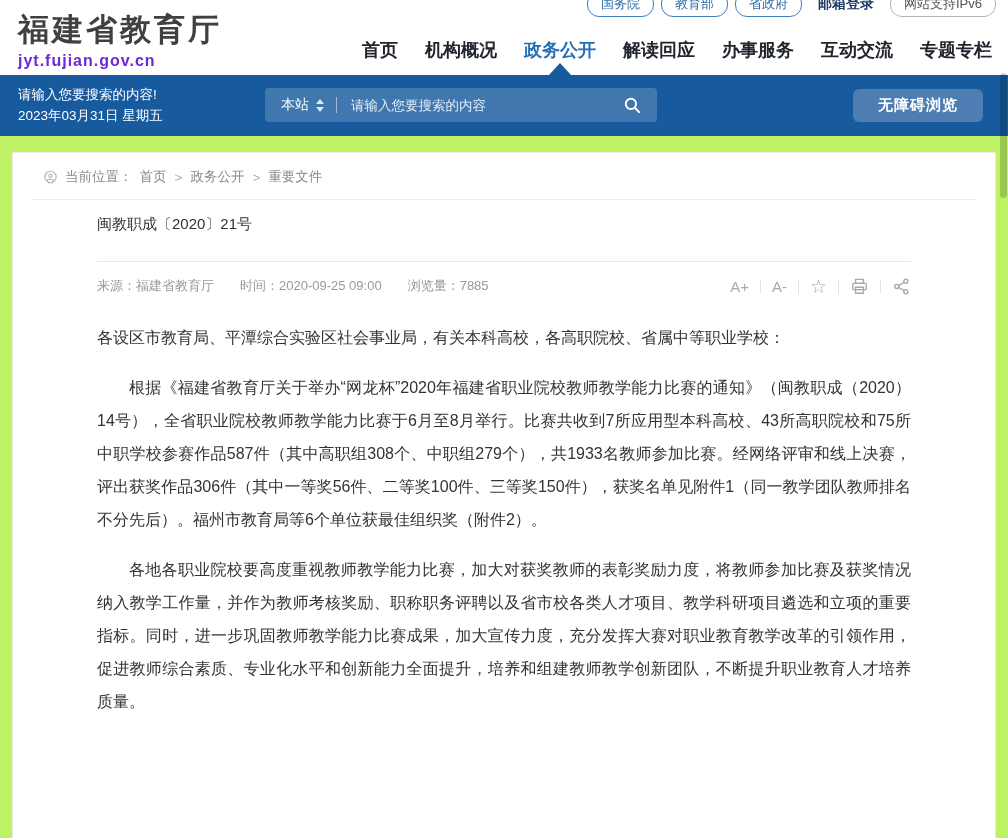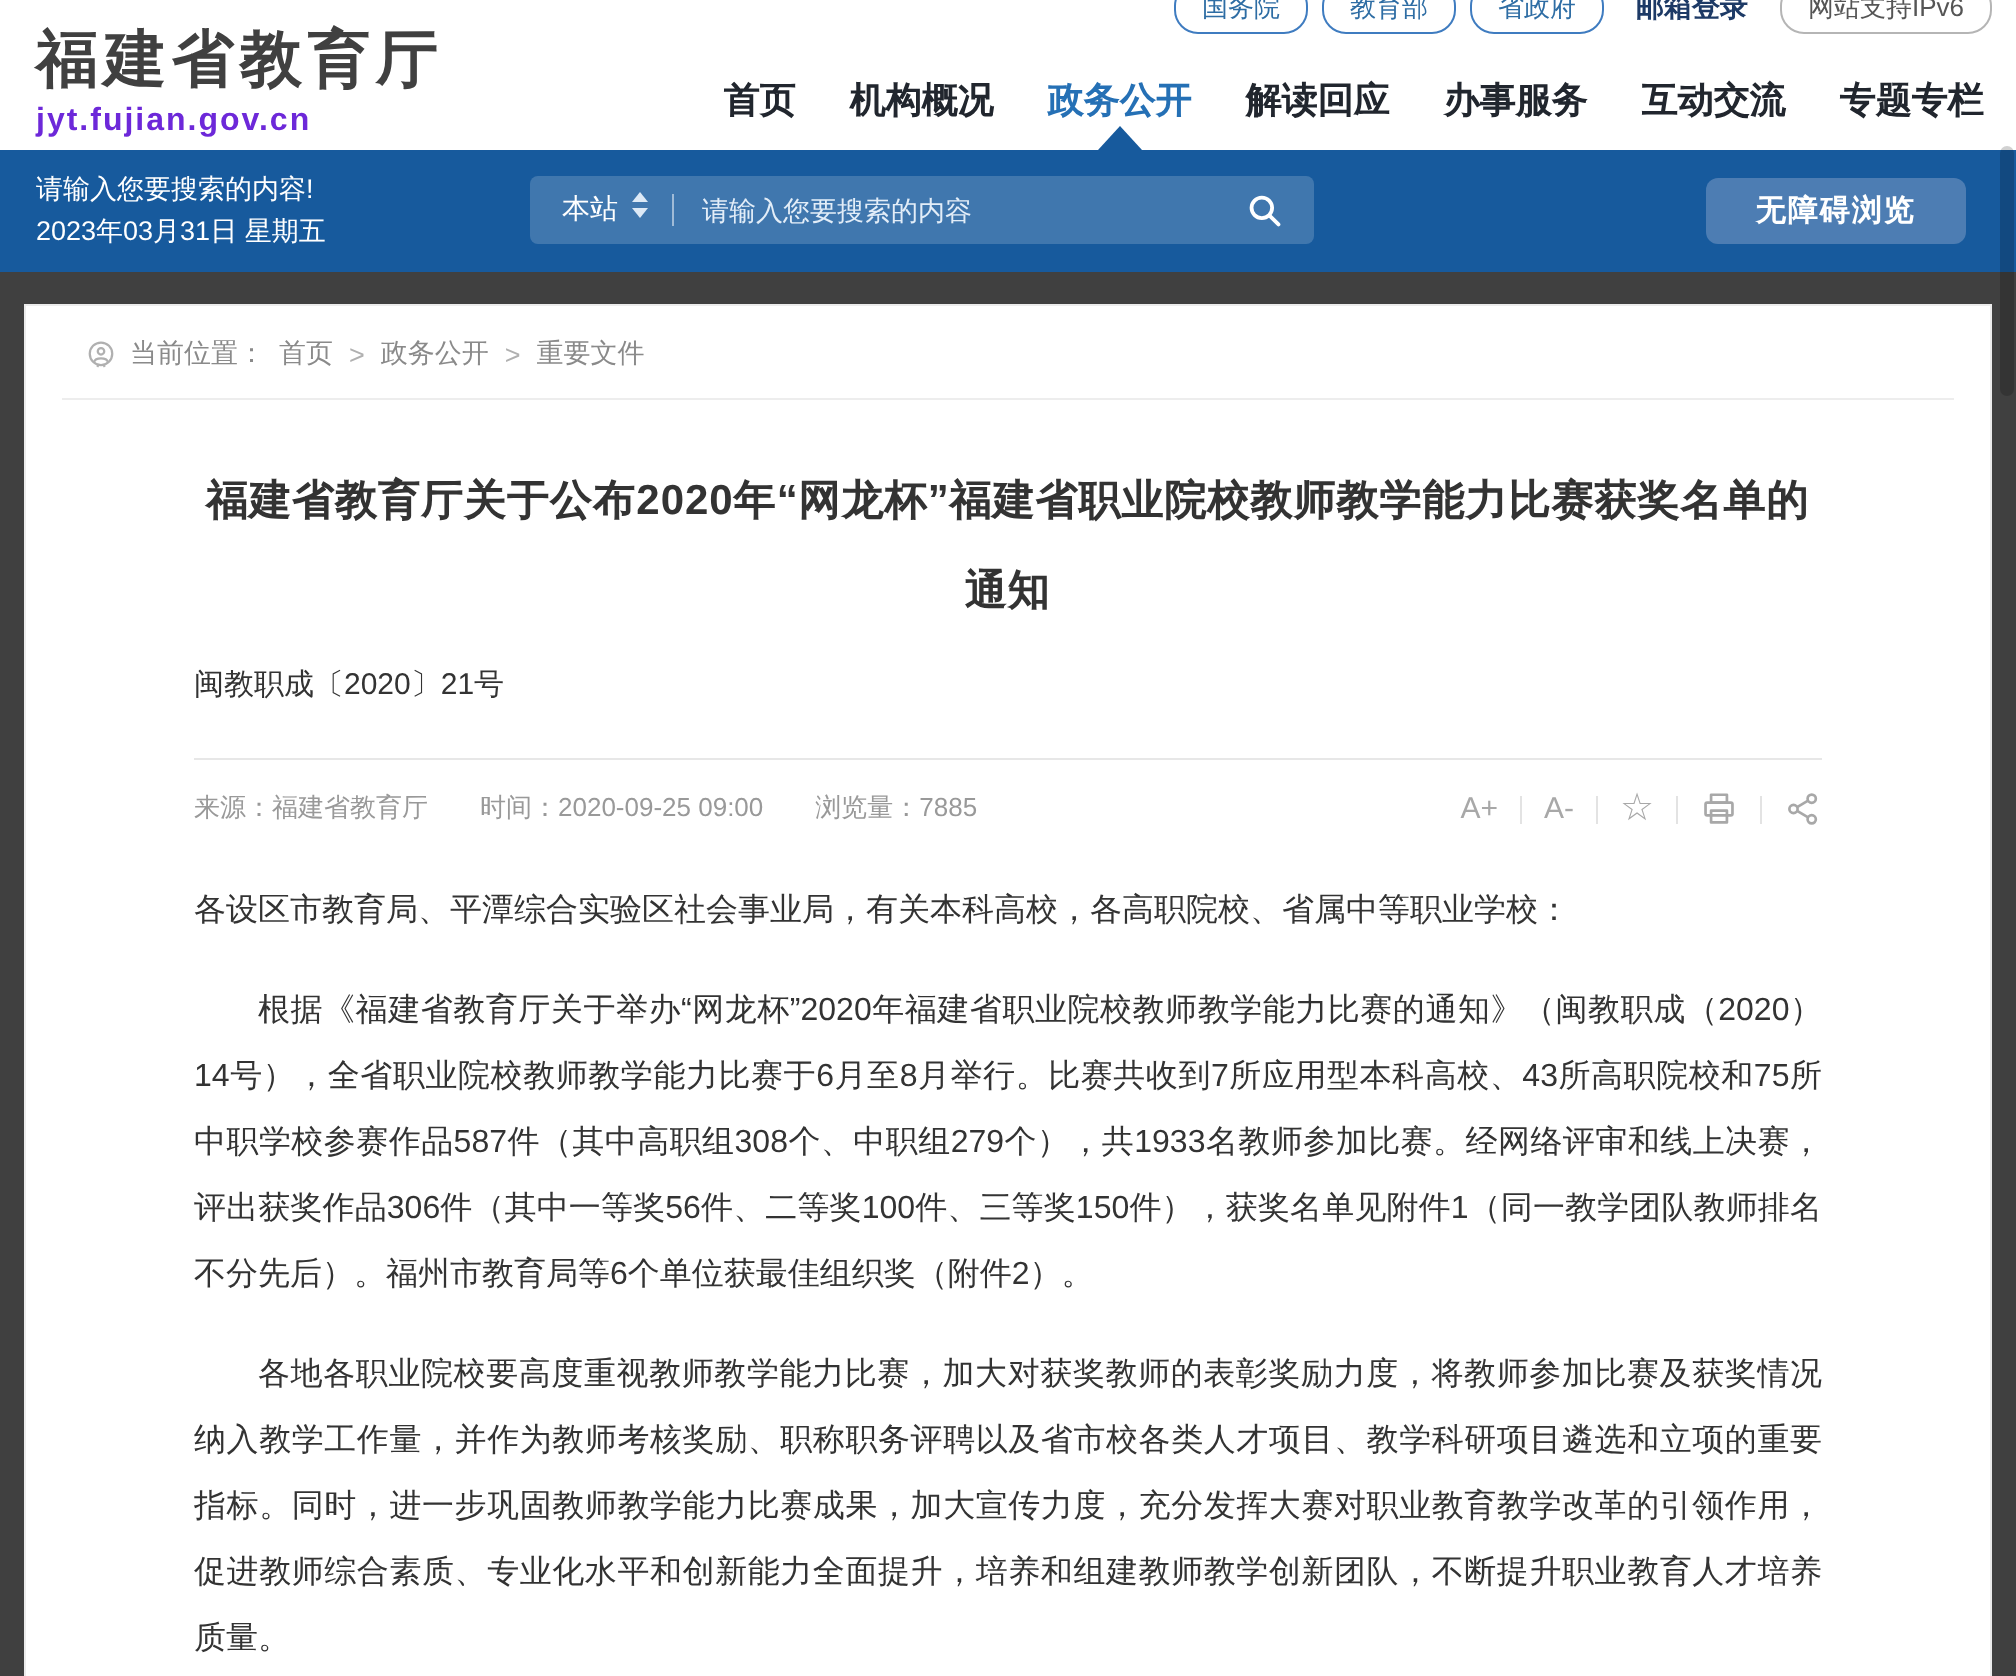--- a/index.html
+++ b/index.html
@@ -40,40 +40,40 @@
   }
 
   
   .top-bar { position:relative; height:61px; background:#175a9d; z-index:4; }
   .welcome-block { position:absolute; left:18px; top:9px; color:#fff; font-size:13.5px; line-height:21px; }
   .search-box {
     position:absolute; left:265px; top:13px; width:392px; height:34px;
     background:rgba(255,255,255,0.18); border-radius:4px;
     display:flex; align-items:center; color:#fff;
   }
-  .scope { display:flex; align-items:flex-start; gap:7px; padding:0 12px 0 16px; font-size:14px; cursor:pointer; }
+  .scope { display:flex; align-items:center; gap:7px; padding:0 12px 0 16px; font-size:14px; cursor:pointer; }
   .sort-arrows { display:flex; flex-direction:column; gap:3px; }
   .tri-up { width:0; height:0; border-left:4px solid transparent; border-right:4px solid transparent; border-bottom:5px solid #dce9f6; }
   .tri-down { width:0; height:0; border-left:4px solid transparent; border-right:4px solid transparent; border-top:5px solid #dce9f6; }
   .divider-v { width:1px; height:16px; background:rgba(255,255,255,0.5); }
   .search-input {
     flex:1; background:transparent; border:none; outline:none;
     color:#fff; font-size:13.5px; padding:0 8px 0 14px;
     font-family:"Liberation Sans","DejaVu Sans",sans-serif;
   }
   .search-input::placeholder { color:rgba(235,243,252,0.95); opacity:1; }
   .search-btn { padding:0 15px; cursor:pointer; display:flex; align-items:center; height:100%; }
   .access-btn {
     position:absolute; right:25px; top:14px; height:33px; padding:0 25px;
     background:#4d7db3; border-radius:6px; color:#fff; font-weight:700;
     font-size:15px; display:flex; align-items:center; cursor:pointer; letter-spacing:1px;
   }
 
   
-  .page-body { position:absolute; top:136px; left:0; right:0; bottom:0; background:#404040; }
+  .page-body { position:absolute; top:136px; left:0; right:0; bottom:0; background:#bef264; }
   .card {
     position:absolute; left:12px; right:12px; top:16px; bottom:-2px;
     background:#fff; border:1px solid #ececec;
   }
 
   .breadcrumb-row {
     margin:0 18px; padding:15px 12px 13px; border-bottom:1px solid #ededed;
     display:flex; align-items:center; gap:7px; color:#8a8a8a; font-size:13.5px;
   }
   .crumb { cursor:pointer; }
@@ -178,21 +178,20 @@
       </span>
       <span>当前位置：</span>
       <span class="crumb">首页</span>
       <span class="crumb-sep">&gt;</span>
       <span class="crumb">政务公开</span>
       <span class="crumb-sep">&gt;</span>
       <span class="crumb">重要文件</span>
     </div>
 
     <div class="article">
-      <h1 class="article-title">福建省教育厅关于公布2020年“网龙杯”福建省职业院校教师教学能力比赛获奖名单的通知</h1>
       <div class="doc-number">闽教职成〔2020〕21号</div>
 
       <hr class="meta-divider">
 
       <div class="meta-row">
         <span class="meta-item">来源：福建省教育厅</span>
         <span class="meta-item">时间：2020-09-25 09:00</span>
         <span class="meta-item">浏览量：7885</span>
 
         <div class="tools">

